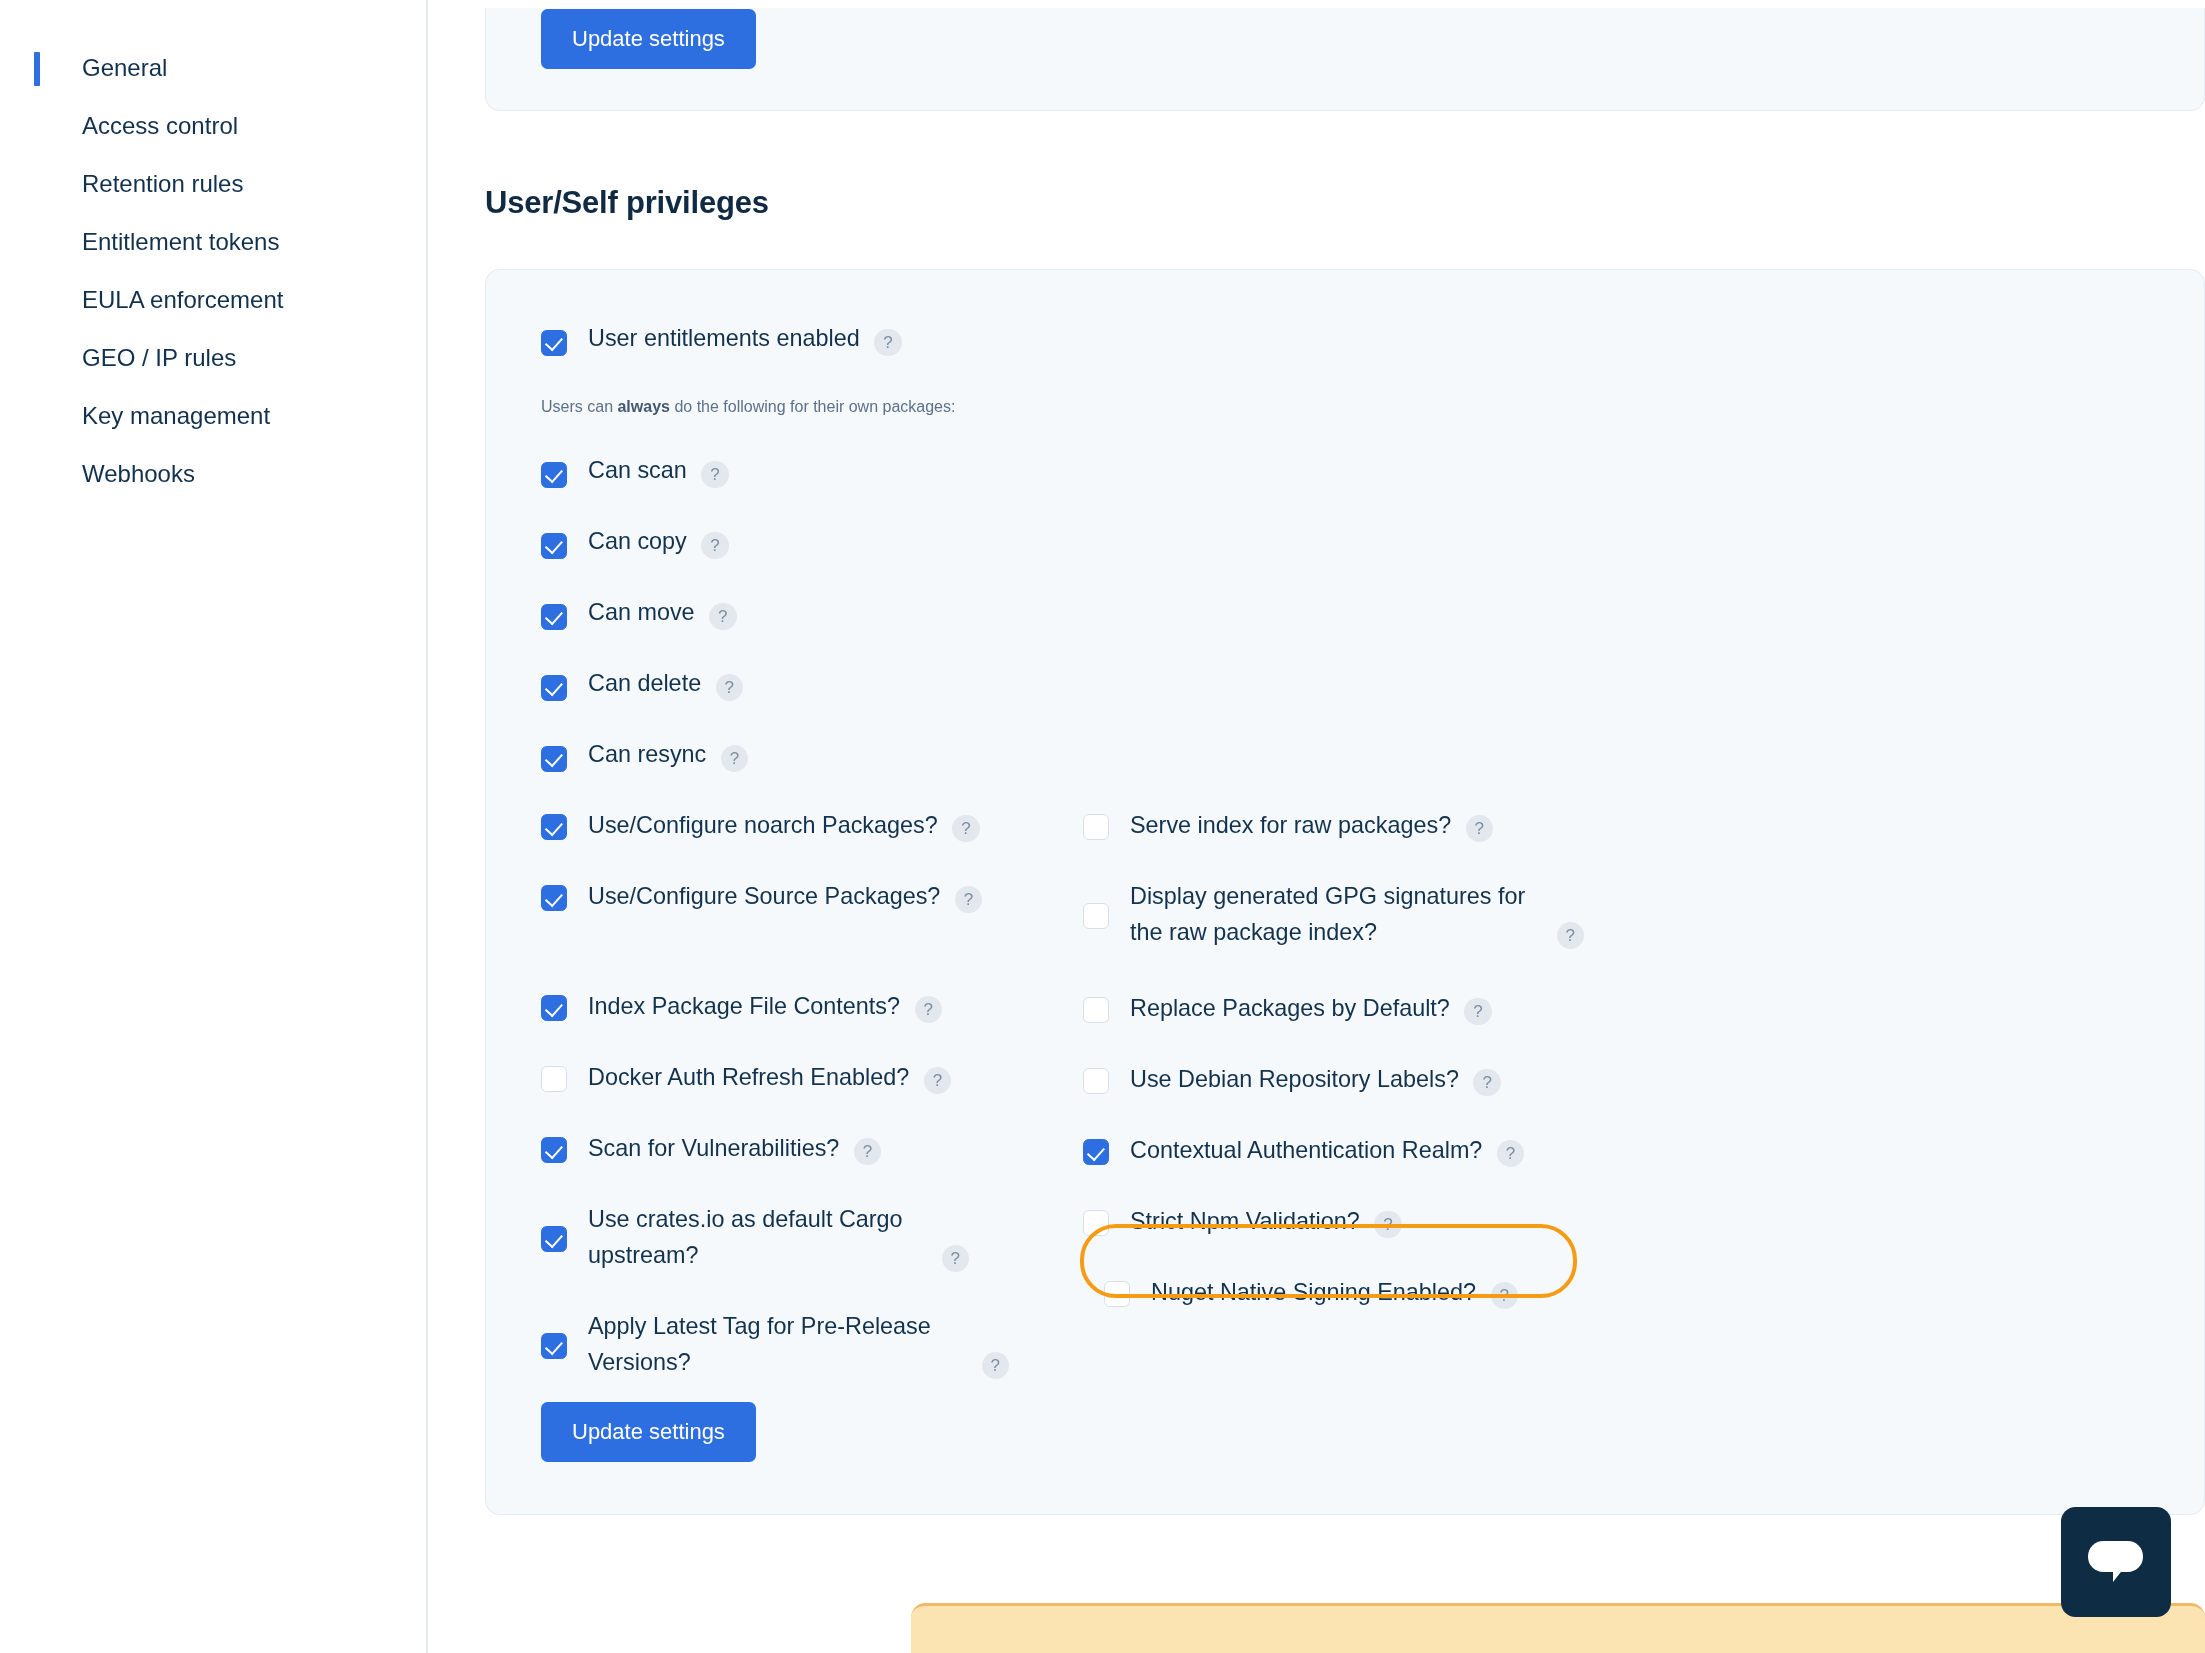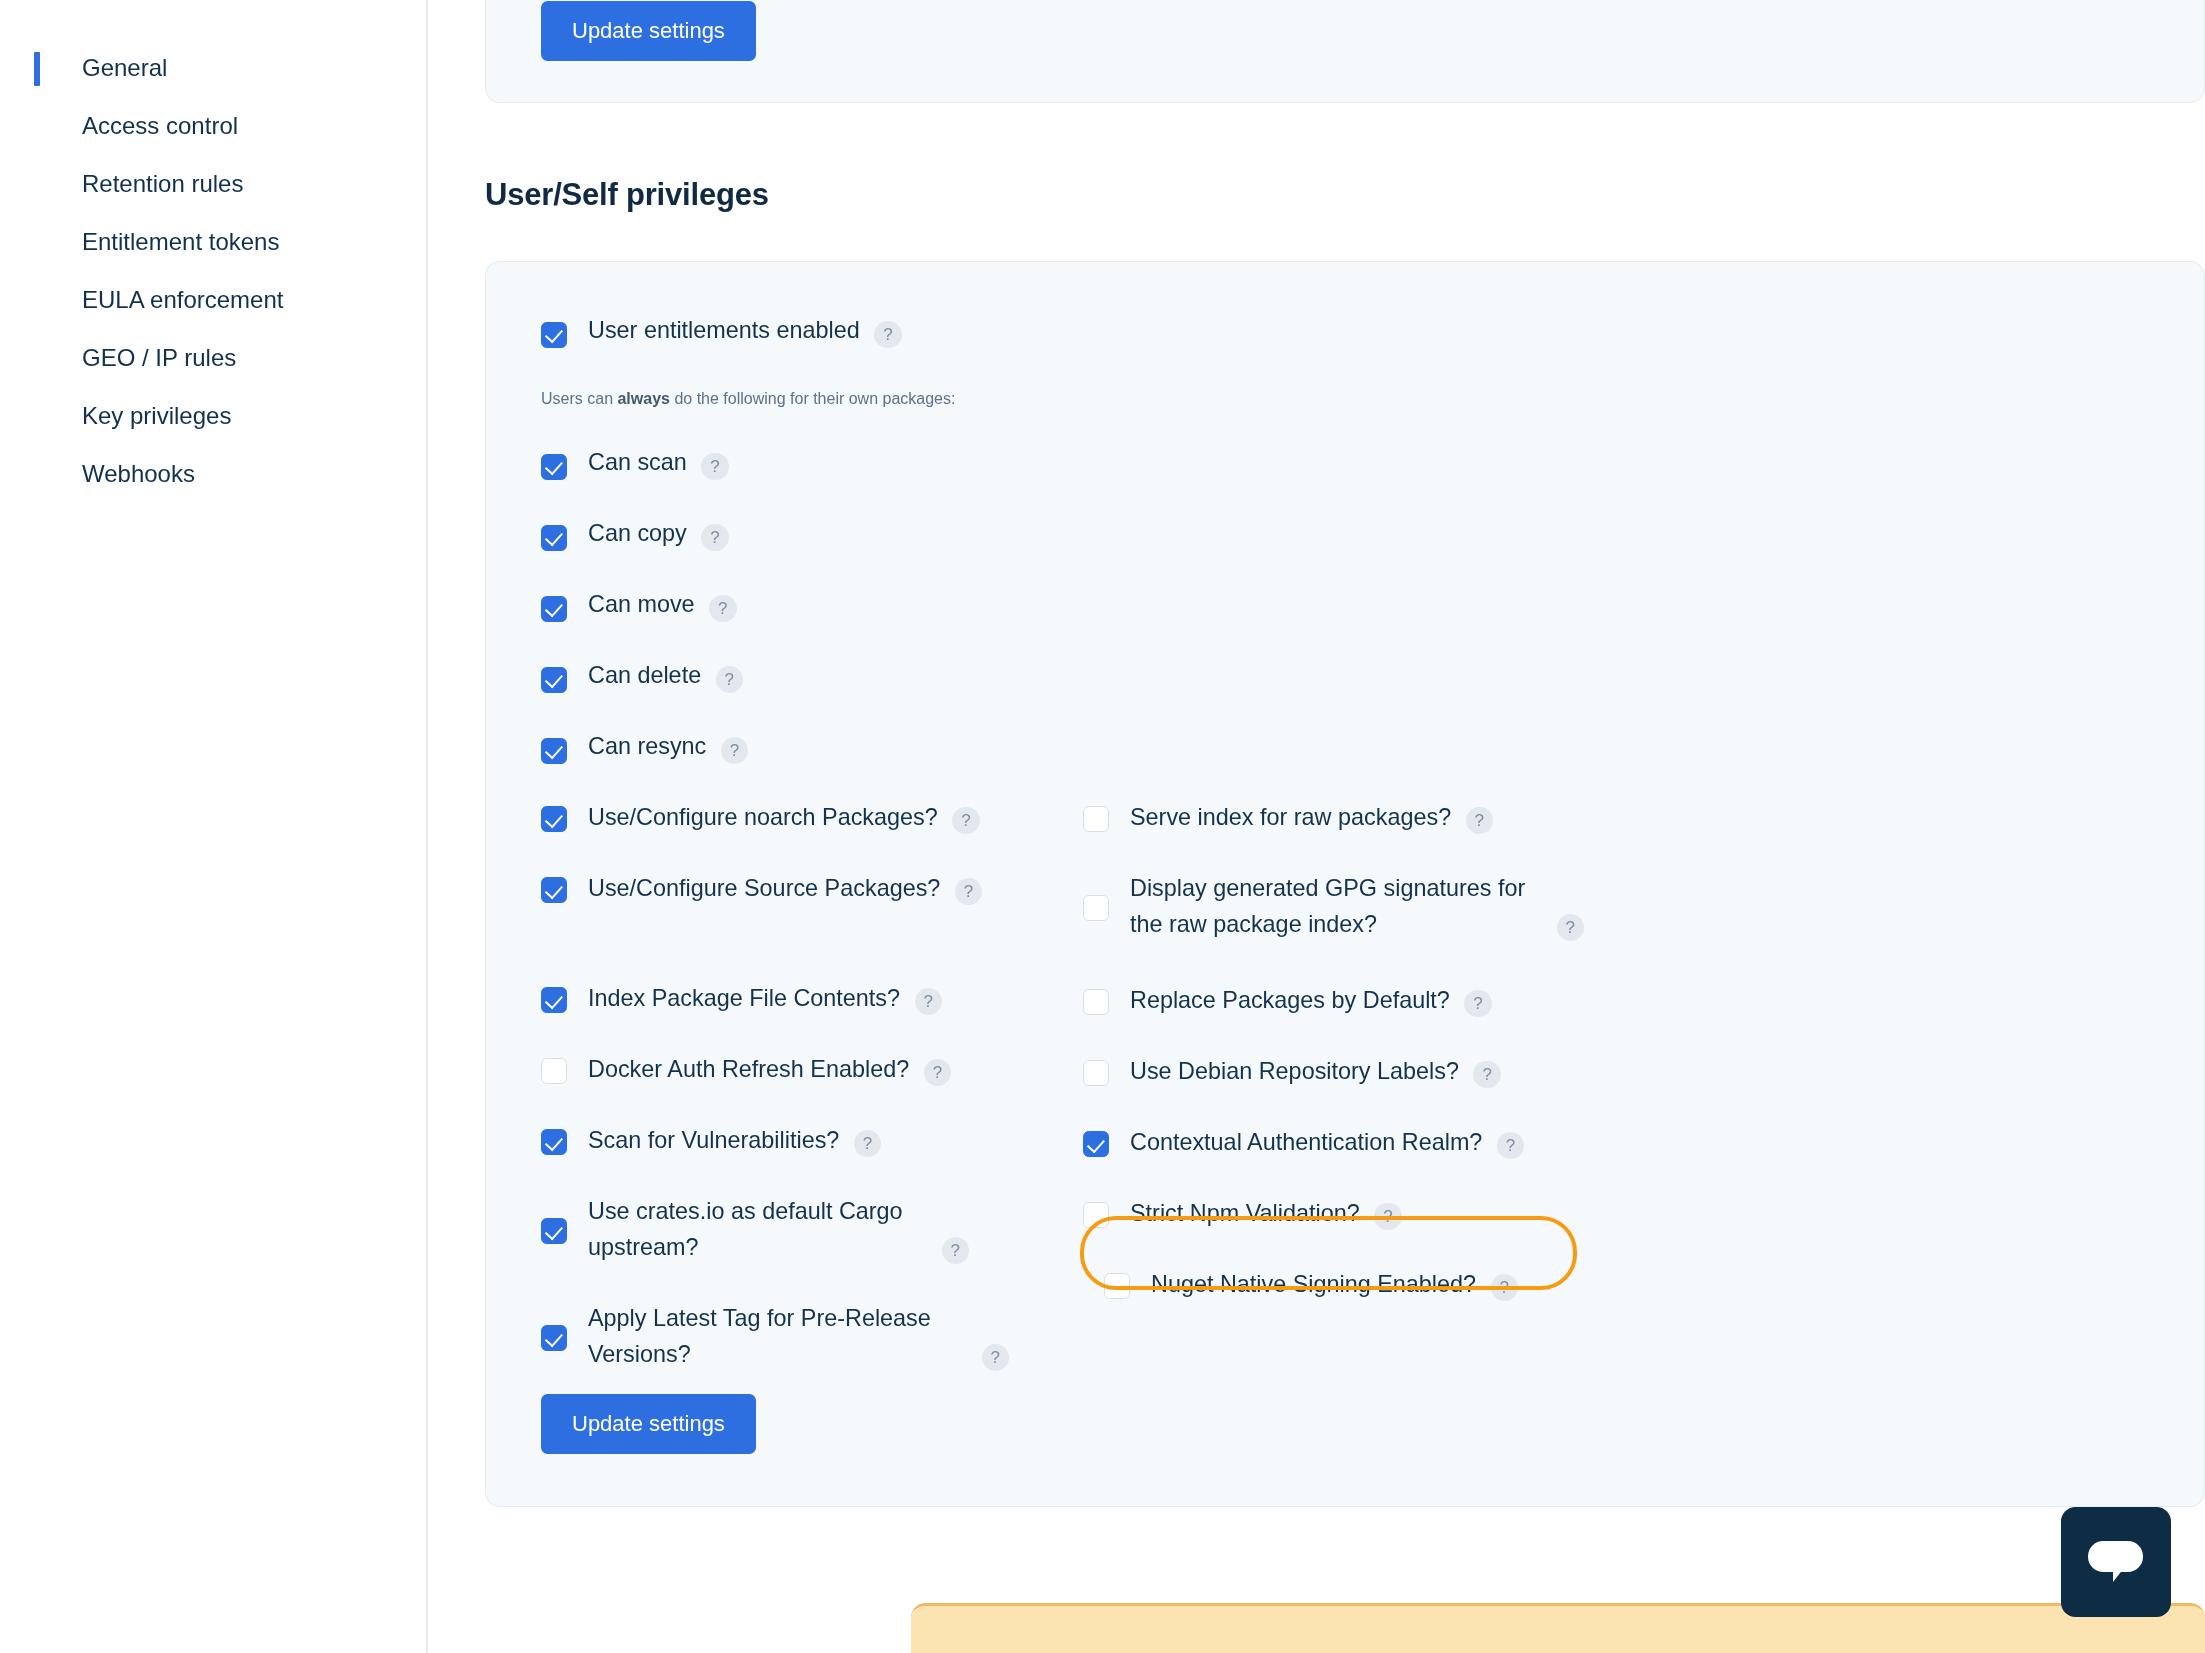--- a/index.html
+++ b/index.html
@@ -56,20 +56,21 @@
     border-radius: 0.8px;
   }
   .nav-item.active .bar { background: #2f6fe0; }
 
   
   .main {
     flex: 1 1 auto;
     position: relative;
     padding-left: 57px;
     overflow: hidden;
+    margin-top: 8px;
   }
 
   .card {
     background: #f6f9fc;
     border: 1.6px solid #e3ebf3;
     border-radius: 14.5px;
     position: relative;
   }
 
   
@@ -266,21 +267,21 @@
     <div class="nav-item">
       <span class="bar"></span>
       <span>EULA enforcement</span>
     </div>
     <div class="nav-item">
       <span class="bar"></span>
       <span>GEO / IP rules</span>
     </div>
     <div class="nav-item">
       <span class="bar"></span>
-      <span>Key privileges</span>
+      <span>Key management</span>
     </div>
     <div class="nav-item">
       <span class="bar"></span>
       <span>Webhooks</span>
     </div>
   </nav>
 
   <main class="main">
 
     <section class="card card-top">

